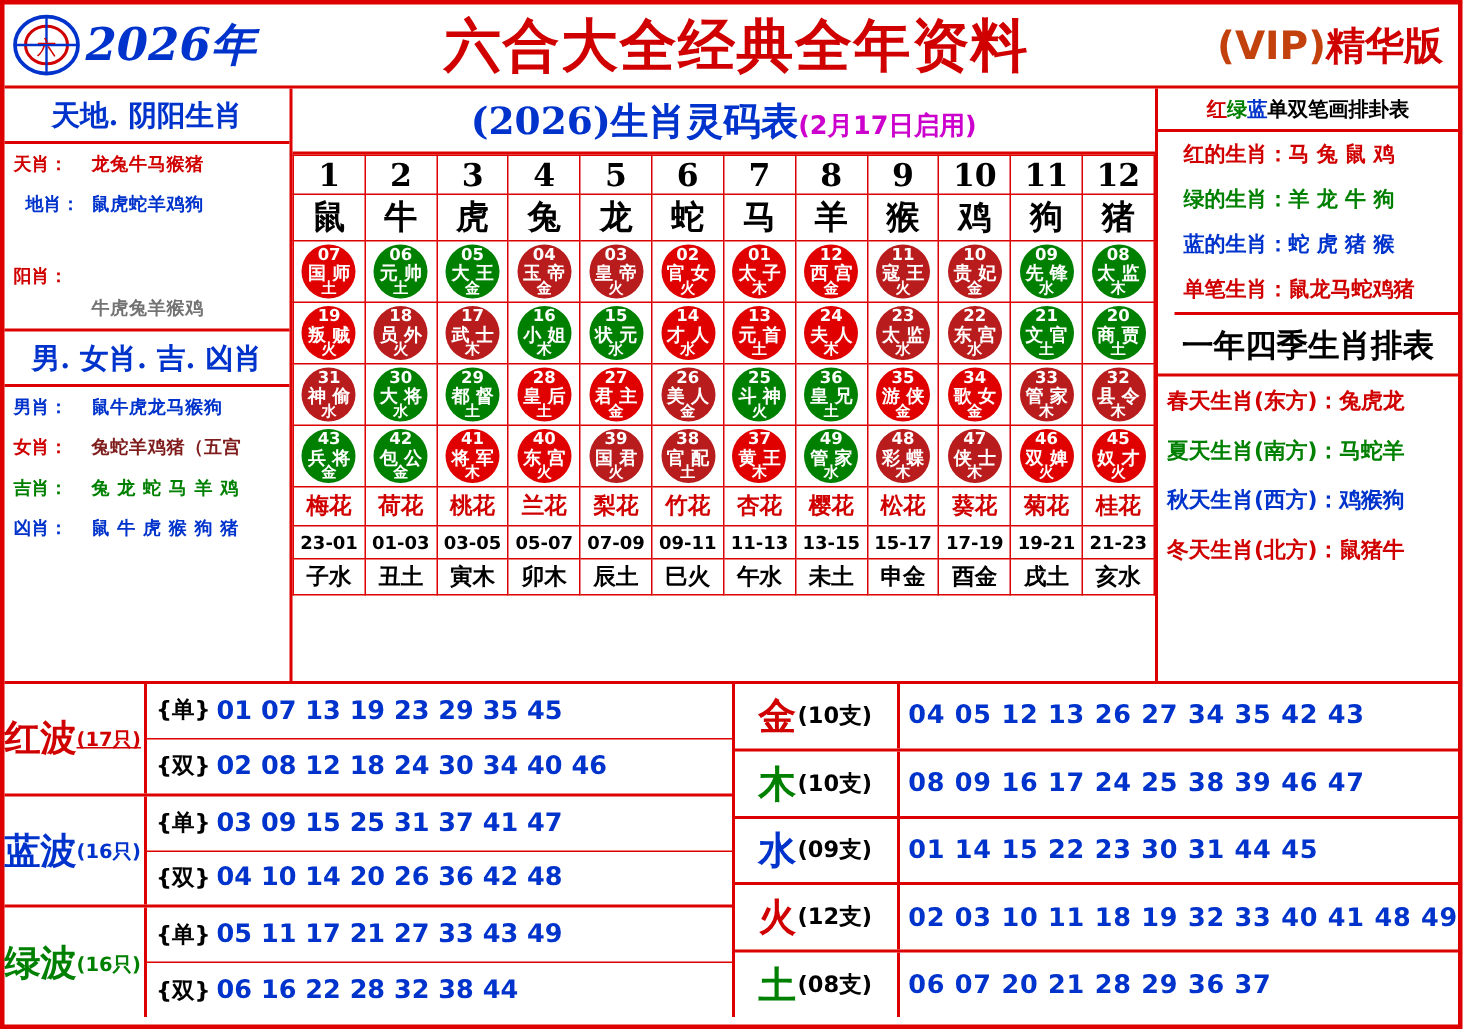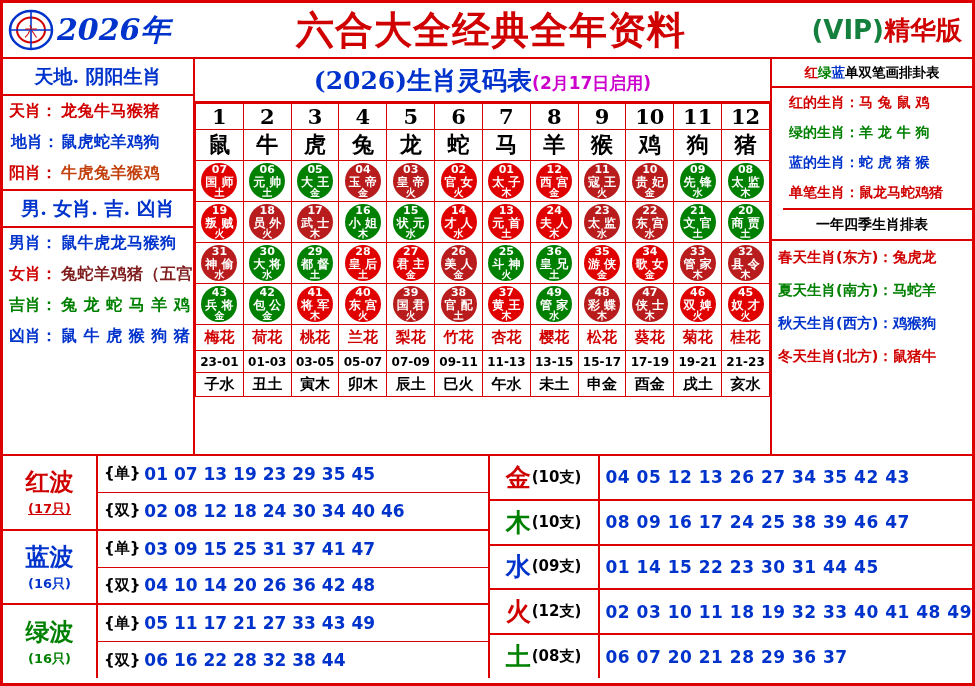--- a/index.html
+++ b/index.html
@@ -50,21 +50,21 @@
     font-family: "DejaVu Sans", "Liberation Sans", sans-serif;
     white-space: nowrap;
   }
   .vip-title {
     flex: 0 0 auto;
     font-size: 26px;
     font-weight: bold;
     white-space: nowrap;
     padding-right: 6px;
   }
-  .vip-blue { color: #15803d; }
+  .vip-blue { color: #c2410c; }
   .vip-red { color: #d00000; }
 
   
   .body-row {
     display: flex;
     height: 397px;
     border-bottom: 2px solid #d00;
   }
   .col-left {
     width: 192px;
@@ -84,37 +84,37 @@
   
   .lt-head {
     text-align:center; color:#0033cc; font-weight:bold; font-size:19px;
     padding: 5px 0 4px; border-bottom: 2px solid #d00;
     font-family:"DejaVu Serif","Liberation Serif",serif;
   }
   .lt-rows { border-bottom: 2px solid #d00; }
   .lt-row {
     display:flex; align-items:center;
     padding: 5px 4px 5px 6px;
-    font-size: 16px; font-weight: bold; white-space: nowrap;
+    font-size: 12px; font-weight: bold; white-space: nowrap;
   }
   .lt-row .lbl { width: 52px; flex:0 0 52px; }
   .lt-row .val { flex:1; letter-spacing: 0.5px; }
 
   
   .rt-head {
     text-align:center; font-weight:bold; font-size:13.5px;
     padding: 5px 0 4px; border-bottom: 2px solid #d00; white-space:nowrap;
   }
   .rt-rows { border-bottom:2px solid #d00;margin-left:11px; }
   .rt-row {
     padding: 6px 6px;
     font-size: 14px; font-weight:bold; white-space:nowrap;
   }
   .rt-sub-head {
-    text-align:center; color:#000; font-weight:bold; font-size:14px;
+    text-align:center; color:#000; font-weight:bold; font-size:21px;
     padding:6px 0 5px; border-bottom:2px solid #d00;
     font-family:"DejaVu Serif","Liberation Serif",serif;
   }
   .rt-row2 {
     padding: 7px 6px; font-size: 14.5px; font-weight:bold; white-space:nowrap;
   }
 
   
   .mid-title {
     text-align:center; padding: 5px 0 4px; border-bottom:2px solid #d00;
@@ -151,21 +151,21 @@
   .bl { width: 487px; border-right: 2px solid #d00; display:flex; flex-direction:column;}
   .br { flex:1; display:flex; flex-direction:column; }
 
   .wave-block {
     flex:1; display:flex; align-items:center; border-bottom: 2px solid #d00;
   }
   .wave-block:last-child { border-bottom: none; }
   .wave-label {
     width: 95px; flex:0 0 95px; text-align:center;
     border-right: 2px solid #d00; height:100%;
-    display:flex; flex-direction:column; align-items:center; justify-content:center;
+    display:flex; align-items:center; justify-content:flex-start;
   }
   .wave-label .wn { font-size: 24px; font-weight:bold; font-family:"DejaVu Serif","Liberation Serif",serif;}
   .wave-label .wc { font-size: 13px; font-weight:bold; margin-top:2px; }
   .wave-nums { flex:1; height:100%; display:flex; flex-direction:column; }
   .wave-line {
     flex:1; display:flex; align-items:center; padding-left:6px;
     font-size: 17px; font-weight:bold; color:#0033cc; white-space:nowrap;
     font-family:"DejaVu Sans","Liberation Sans",sans-serif;
   }
   .wave-line.sep { border-bottom: 1px solid #d00; }
@@ -218,21 +218,21 @@
           <div class="lt-row">
             <span class="lbl" style="color: rgb(208, 0, 0);">天肖：</span>
             <span class="val" style="color: rgb(208, 0, 0);">龙兔牛马猴猪</span>
           </div>
           <div class="lt-row">
             <span class="lbl" style="color: rgb(0, 51, 204); text-align: center;">地肖：</span>
             <span class="val" style="color: rgb(0, 51, 204);">鼠虎蛇羊鸡狗</span>
           </div>
           <div class="lt-row">
             <span class="lbl" style="color: rgb(208, 0, 0);">阳肖：</span>
-            <span class="val" style="color: #c2410c;">牛虎兔羊猴鸡</span>
+            <span class="val" style="color: #737373; margin-top: 42px;">牛虎兔羊猴鸡</span>
           </div>
         </div>
       <div class="lt-head">男. 女肖. 吉. 凶肖</div>
       <div id="lp-rows2">
           <div class="lt-row">
             <span class="lbl" style="color: rgb(0, 51, 204);">男肖：</span>
             <span class="val" style="color: rgb(0, 51, 204);">鼠牛虎龙马猴狗</span>
           </div>
           <div class="lt-row">
             <span class="lbl" style="color: rgb(208, 0, 0);">女肖：</span>

